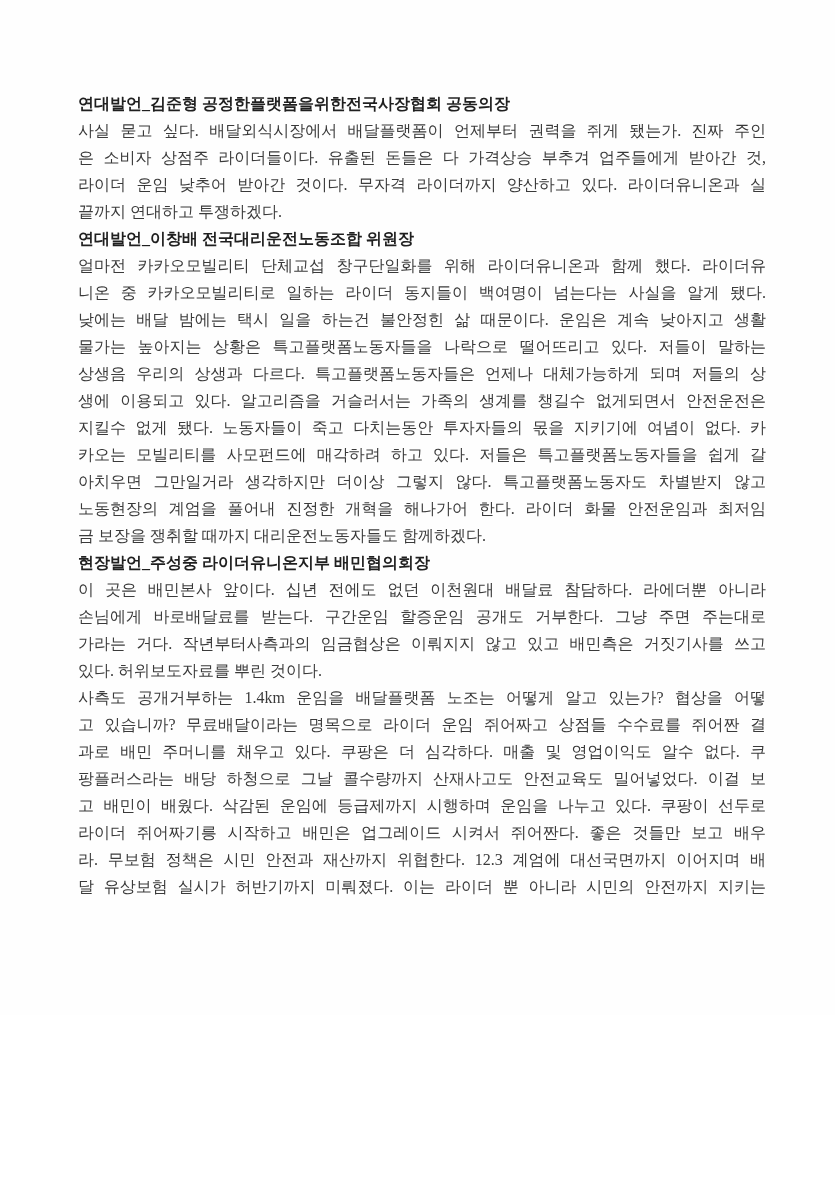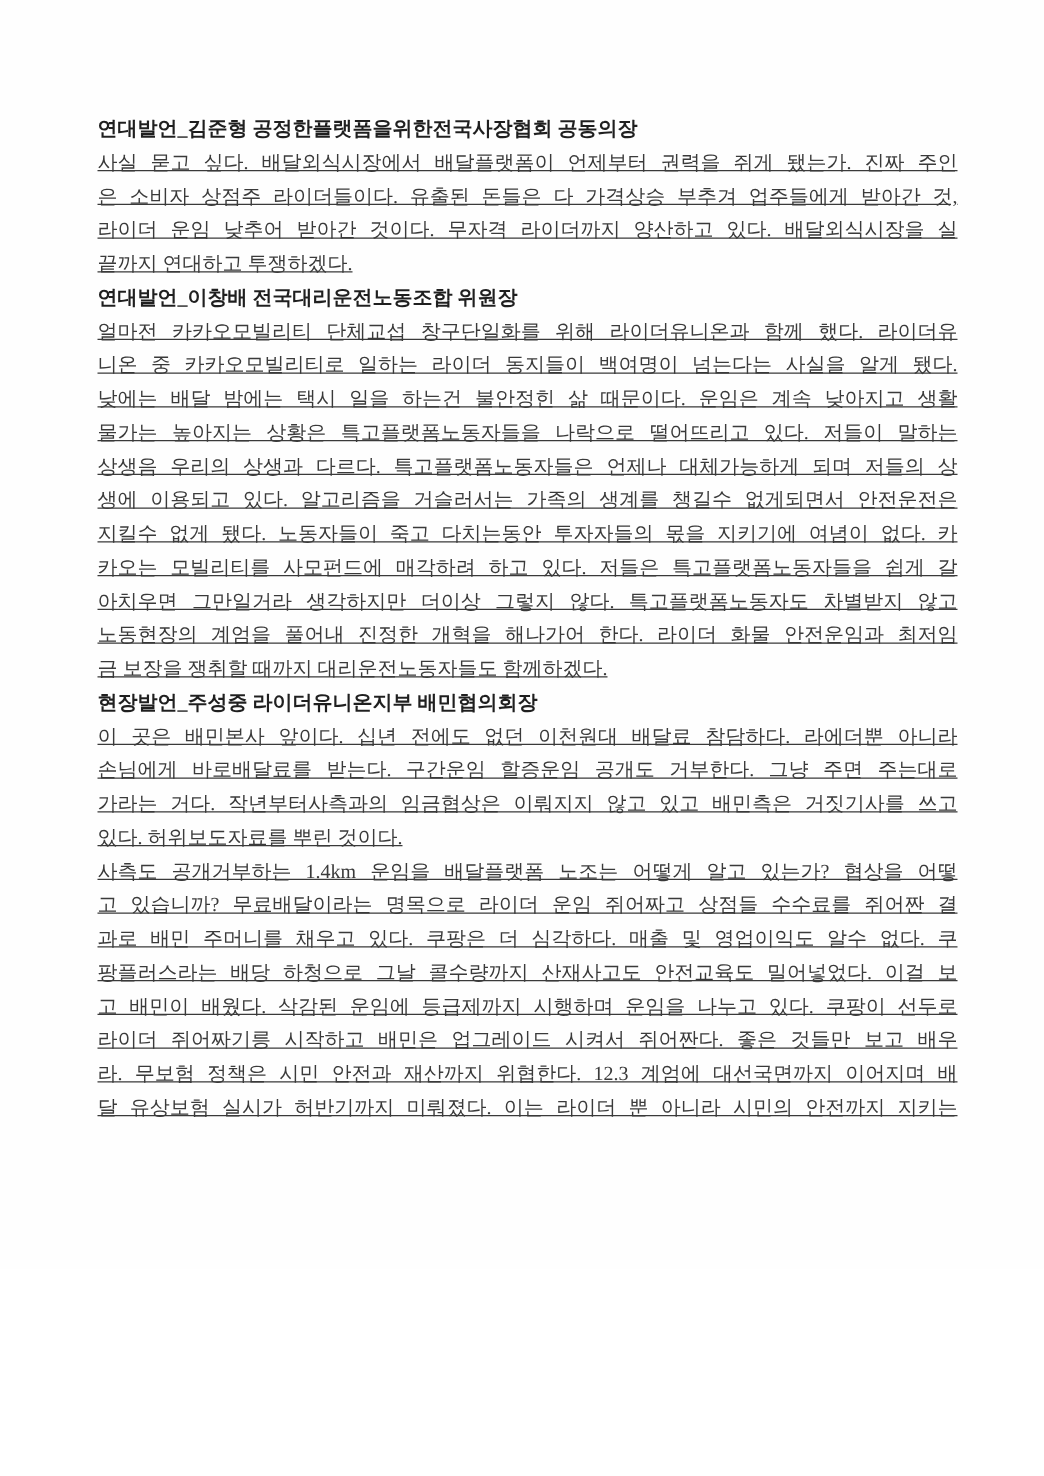--- a/index.html
+++ b/index.html
@@ -25,21 +25,21 @@
     line-height: 27px;
   }
   .section { margin-top: 0; }
   .section + .section { }
   .heading {
     font-weight: 700;
     color: #1f1f1f;
     text-align: left;
     white-space: nowrap;
   }
-  .paragraph { margin: 0; text-decoration: underline; }
+  .paragraph { margin: 0; }
   .line {
     text-align: justify;
     text-align-last: justify;
     word-break: keep-all;
   }
   .line.last {
     text-align-last: left;
   }
   .footer {
     position: absolute;
@@ -56,21 +56,21 @@
 </head>
 <body>
 
 <div class="page">
   <div class="content" id="sections-root">
       <section class="section">
         <div class="heading">연대발언_김준형 공정한플랫폼을위한전국사장협회 공동의장</div>
         <div class="paragraph">
           <div class="line">사실 묻고 싶다. 배달외식시장에서 배달플랫폼이 언제부터 권력을 쥐게 됐는가. 진짜 주인</div>
           <div class="line">은 소비자 상점주 라이더들이다. 유출된 돈들은 다 가격상승 부추겨 업주들에게 받아간 것,</div>
-          <div class="line">라이더 운임 낮추어 받아간 것이다. 무자격 라이더까지 양산하고 있다. 배달외식시장을 실</div>
+          <div class="line">라이더 운임 낮추어 받아간 것이다. 무자격 라이더까지 양산하고 있다. 라이더유니온과 실</div>
           <div class="line last">끝까지 연대하고 투쟁하겠다.</div>
         </div>
       </section>
       <section class="section">
         <div class="heading">연대발언_이창배 전국대리운전노동조합 위원장</div>
         <div class="paragraph">
           <div class="line">얼마전 카카오모빌리티 단체교섭 창구단일화를 위해 라이더유니온과 함께 했다. 라이더유</div>
           <div class="line">니온 중 카카오모빌리티로 일하는 라이더 동지들이 백여명이 넘는다는 사실을 알게 됐다.</div>
           <div class="line">낮에는 배달 밤에는 택시 일을 하는건 불안정힌 삶 때문이다. 운임은 계속 낮아지고 생활</div>
           <div class="line">물가는 높아지는 상황은 특고플랫폼노동자들을 나락으로 떨어뜨리고 있다. 저들이 말하는</div>

